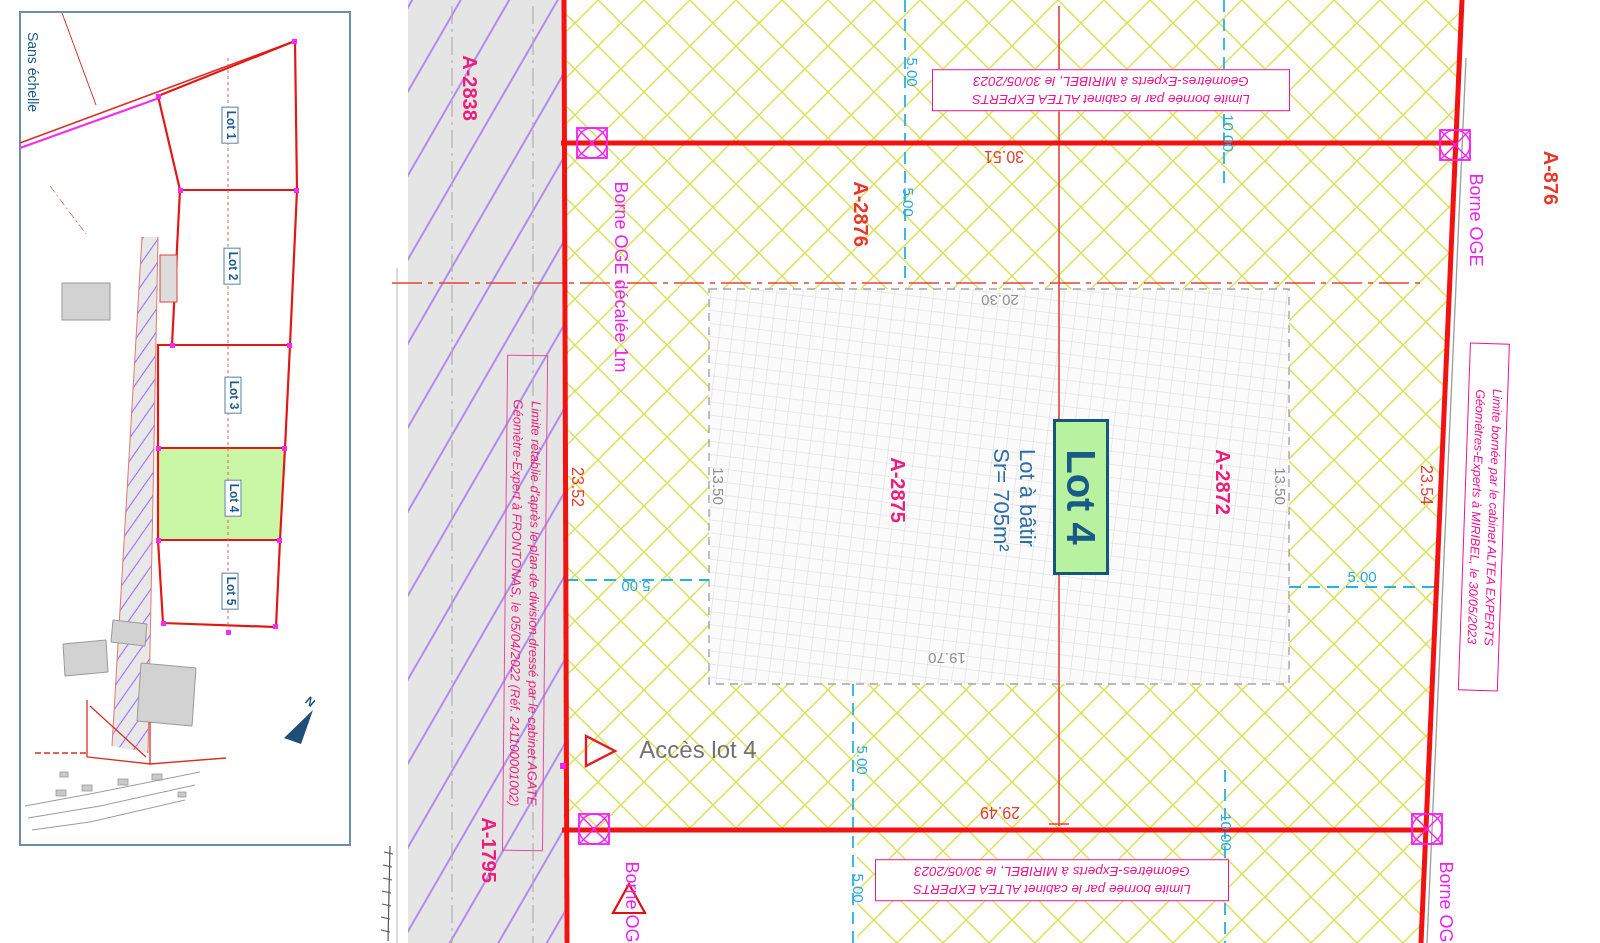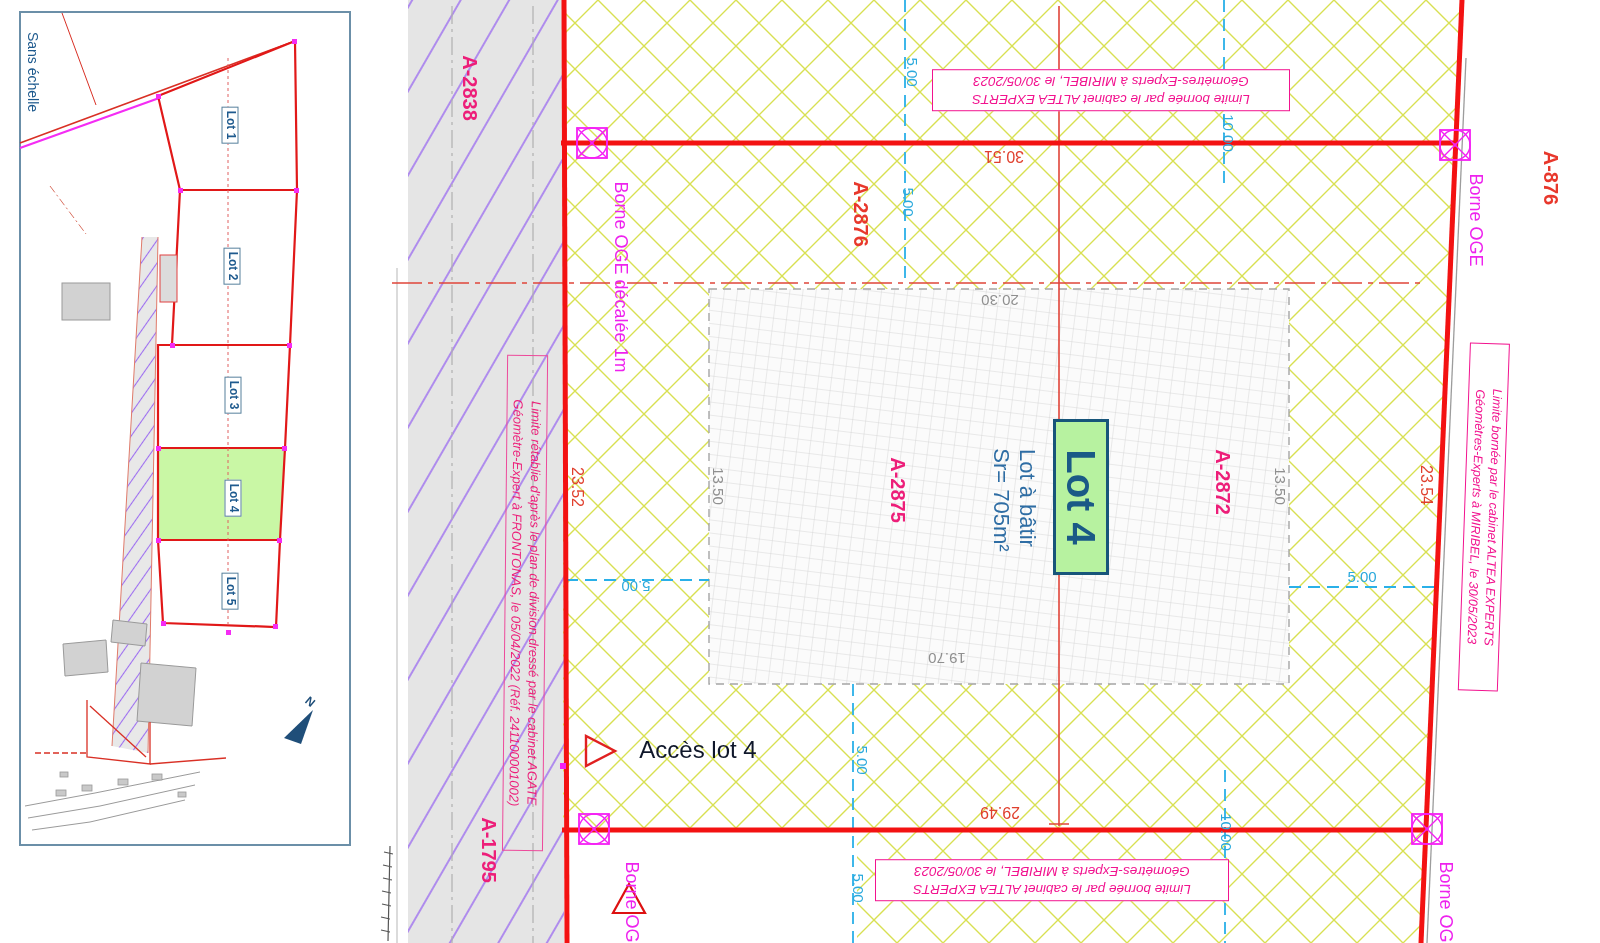--- a/index.html
+++ b/index.html
@@ -20,21 +20,21 @@
         font-style:italic;text-align:center;font-size:13.5px;line-height:1.35;padding:2px 8px;}
   .note div{white-space:nowrap;}
   .lotbox{position:absolute;transform:translate(-50%,-50%) rotate(90deg);
           border:1.2px solid #56809c;background:#fff;color:#1e5a8e;font-weight:bold;
           font-size:12px;padding:0 3px;line-height:15px;}
   .lot4box{position:absolute;left:1081px;top:497px;width:150px;height:50px;
            transform:translate(-50%,-50%) rotate(90deg);
            background:#b7f2a0;border:3px solid #17557a;color:#1a5a86;
            font-weight:bold;font-size:40px;text-align:center;line-height:50px;}
   .lotsub{color:#2e6da4;font-size:22px;}
-  .acces{color:#0f172a;font-size:24px;}
+  .acces{color:#737373;font-size:24px;}
 </style>
 </head>
 <body>
 
 <div id="stage">
 
   <svg id="gfx" width="1600" height="943" viewBox="0 0 1600 943">
     <defs>
       <pattern id="greenX" width="46" height="46" patternUnits="userSpaceOnUse">
         <path d="M0,0 L46,46 M46,0 L0,46" stroke="#d8e052" stroke-width="1.4" fill="none"></path>

